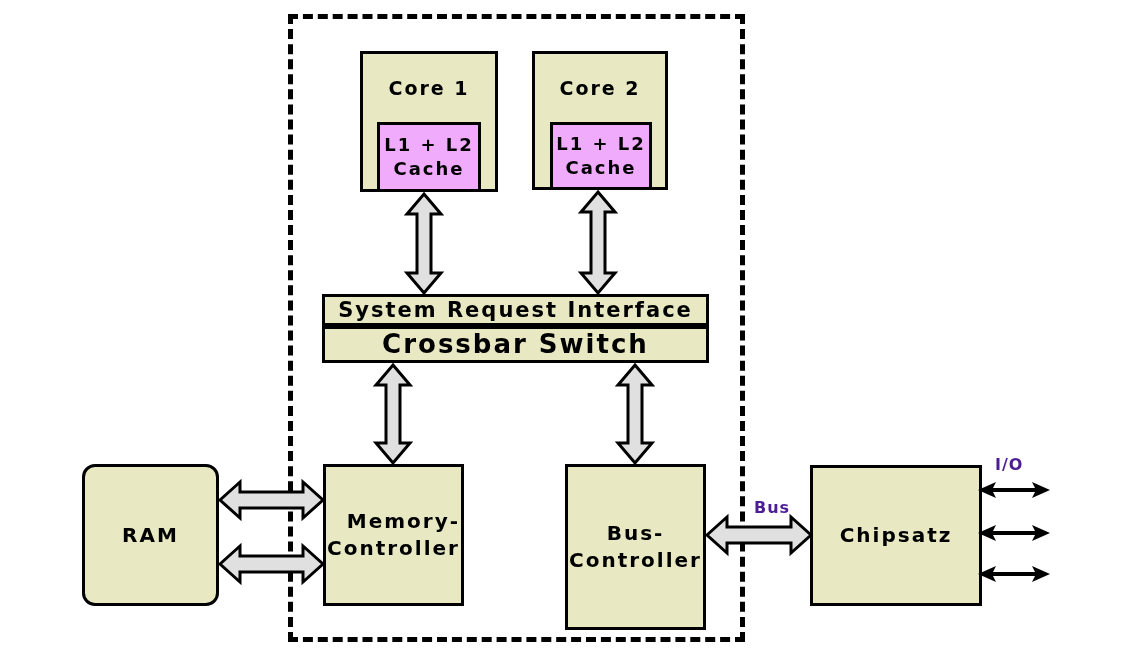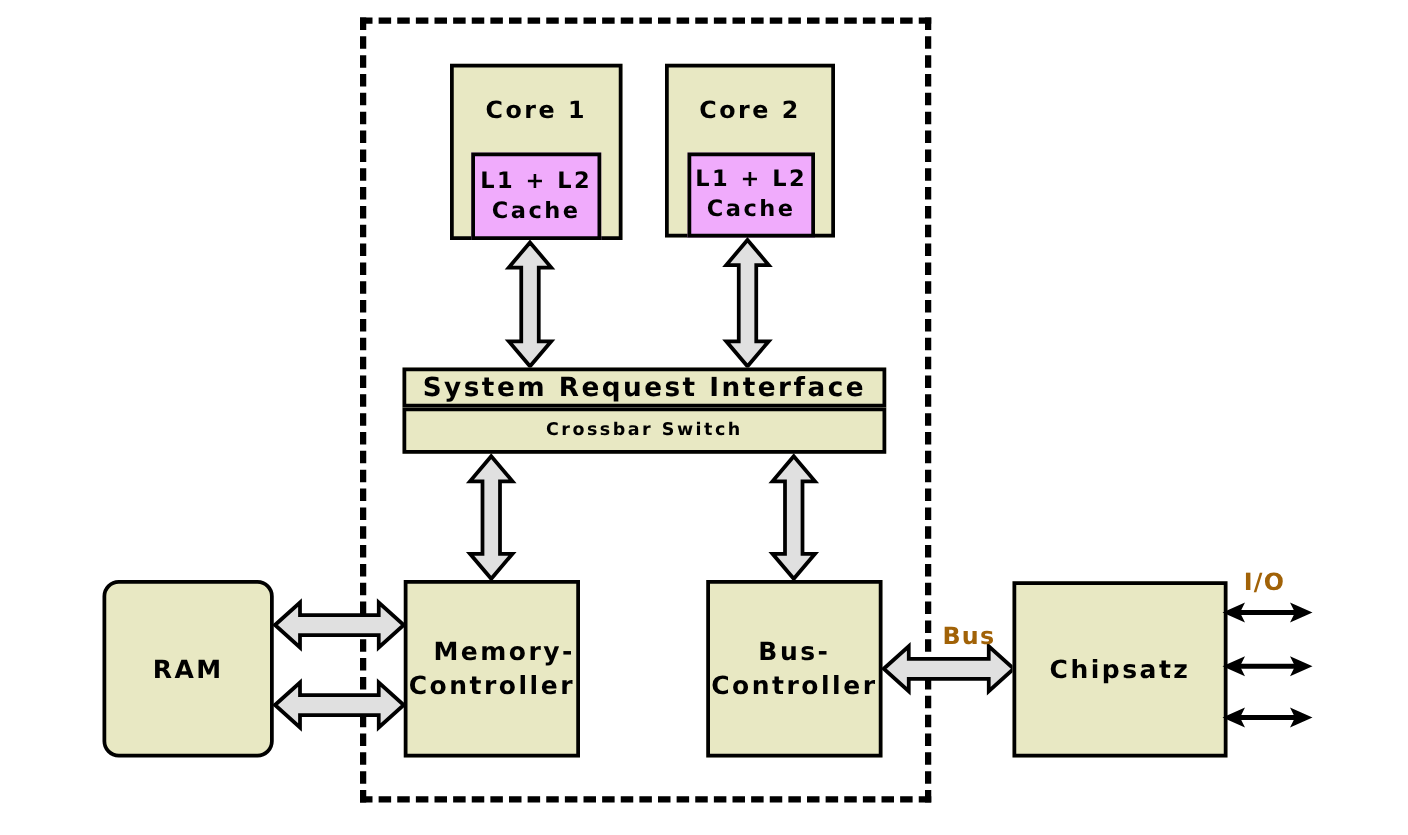--- a/index.html
+++ b/index.html
@@ -56,34 +56,34 @@
   #core1 { left: 360px; top: 51px; width: 138px; height: 141px; }
   #core2 { left: 532px; top: 51px; width: 136px; height: 139px; }
   #cache1 { left: 377px; top: 122px; width: 104px; height: 70px; font-size: 18px; }
   #cache2 { left: 550px; top: 122px; width: 102px; height: 68px; font-size: 18px; }
   #sri {
     left: 322px; top: 294px; width: 387px; height: 32px;
     font-size: 21px;
   }
   #crossbar {
     left: 322px; top: 326px; width: 387px; height: 37px;
-    font-size: 14px;
+    font-size: 26px;
   }
   #ram {
     left: 82px; top: 464px; width: 137px; height: 142px;
     font-size: 20px;
     border-radius: 13px;
   }
   #memctl {
     left: 323px; top: 464px; width: 141px; height: 142px;
     font-size: 20px;
     text-align: right;
   }
   #busctl {
-    left: 565px; top: 464px; width: 141px; height: 142px;
+    left: 565px; top: 464px; width: 141px; height: 166px;
     font-size: 20px;
   }
   #chipsatz {
     left: 810px; top: 465px; width: 172px; height: 141px;
     font-size: 20px;
   }
   .arrow-svg {
     position: absolute;
     overflow: visible;
   }
@@ -97,22 +97,22 @@
     stroke: #000000;
     stroke-width: 4;
     fill: none;
   }
   .thin-arrow-head {
     fill: #000000;
     stroke: none;
   }
   .free-label {
     position: absolute;
-    color: #a16207;
-    font-size: 19px;
+    color: #4c1d95;
+    font-size: 16px;
     letter-spacing: 1px;
     white-space: nowrap;
   }
   #bus-label { left: 754px; top: 498px; }
   #io-label { left: 995px; top: 455px; }
 </style>
 </head>
 <body>
 
 <div id="canvas">

